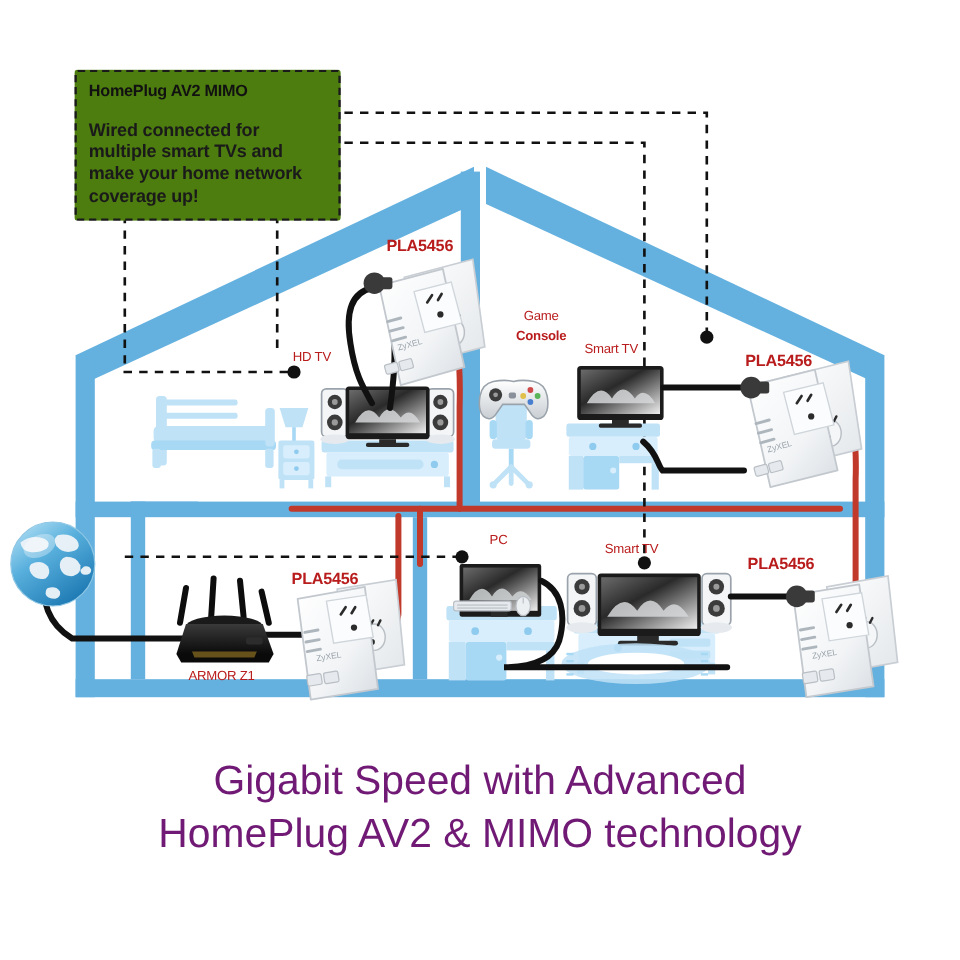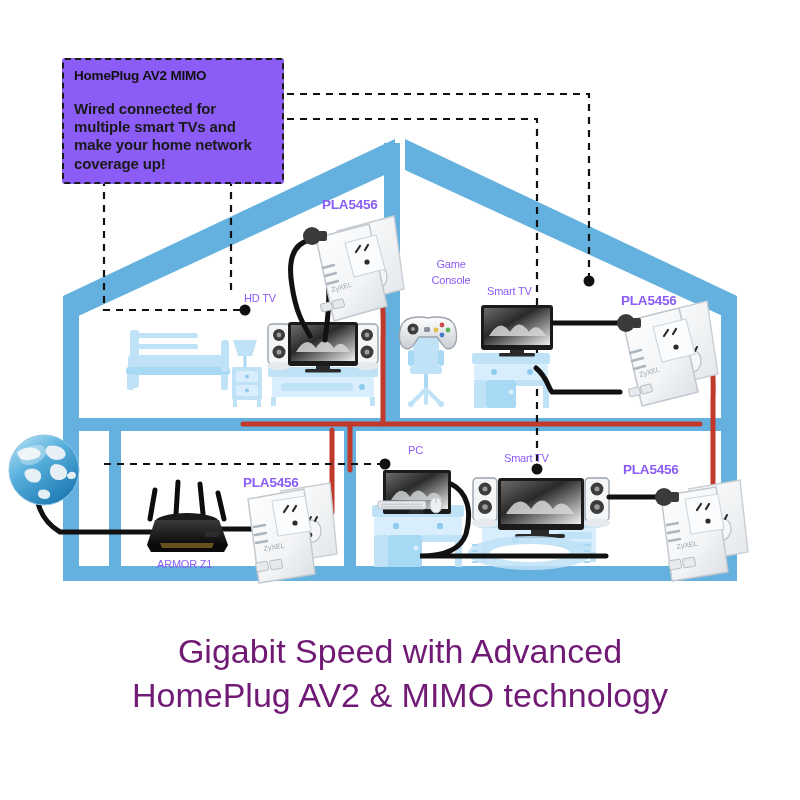--- a/index.html
+++ b/index.html
@@ -3,26 +3,26 @@
 <meta charset="utf-8">
 <style>
   html,body{margin:0;padding:0;background:#ffffff;}
   body{width:800px;height:800px;font-family:"Liberation Sans",sans-serif;overflow:hidden;}
   #stage{position:relative;width:800px;height:800px;background:#fff;}
   svg#scene{position:absolute;inset:0;width:800px;height:800px;}
 
   .callout-box{
     position:absolute;left:62px;top:58px;width:222px;
     border:2px dashed #1a1a1a;border-radius:3px;
-    padding:8px 10px 9px 10px;background:#8b5cf6;box-sizing:border-box;
+    padding:8px 10px 9px 10px;background:#4d7c0f;box-sizing:border-box;
   }
   .callout-title{font-size:13.5px;font-weight:bold;color:#111;letter-spacing:-0.2px;line-height:1.25;}
   .callout-body{font-size:15px;color:#1a1a1a;line-height:1.22;margin-top:15px;letter-spacing:-0.15px;font-weight:bold;}
 
-  .lbl{position:absolute;color:#8b5cf6;white-space:nowrap;}
+  .lbl{position:absolute;color:#b91c1c;white-space:nowrap;}
   .lbl-bold{font-weight:bold;font-size:13.5px;letter-spacing:-0.2px;}
   .lbl-plain{font-size:11px;letter-spacing:-0.2px;}
   .lbl-center{text-align:center;}
 
   .caption{
     position:absolute;left:0;right:0;top:630px;text-align:center;
     color:#701a75;font-size:34px;line-height:1.28;letter-spacing:0px;
     font-family:"Liberation Sans",sans-serif;
   }
   .caption div{white-space:nowrap;}
@@ -469,21 +469,21 @@
 
   <div class="lbl lbl-bold" style="left:621px;top:293px;">PLA5456</div>
 
   <div class="lbl lbl-bold" style="left:243px;top:475px;">PLA5456</div>
 
   <div class="lbl lbl-bold" style="left:623px;top:462px;">PLA5456</div>
 
   <div class="lbl lbl-plain" style="left:244px;top:292px;">HD TV</div>
 
   <div class="lbl lbl-plain lbl-center" style="left:418px;top:258px;width:66px;">Game</div>
-  <div class="lbl lbl-plain lbl-center" style="left:412px;top:274px;width:78px;">Console</div>
+  <div class="lbl lbl-plain lbl-center" style="left:412px;top:274px;width:78px;font-weight:bold;">Console</div>
 
   <div class="lbl lbl-plain" style="left:487px;top:285px;">Smart TV</div>
 
   <div class="lbl lbl-plain" style="left:504px;top:452px;">Smart TV</div>
 
   <div class="lbl lbl-plain" style="left:408px;top:444px;">PC</div>
 
   <div class="lbl lbl-plain" style="left:138px;top:558px;margin-left:19px;">ARMOR Z1</div>
 
   <div class="caption">

